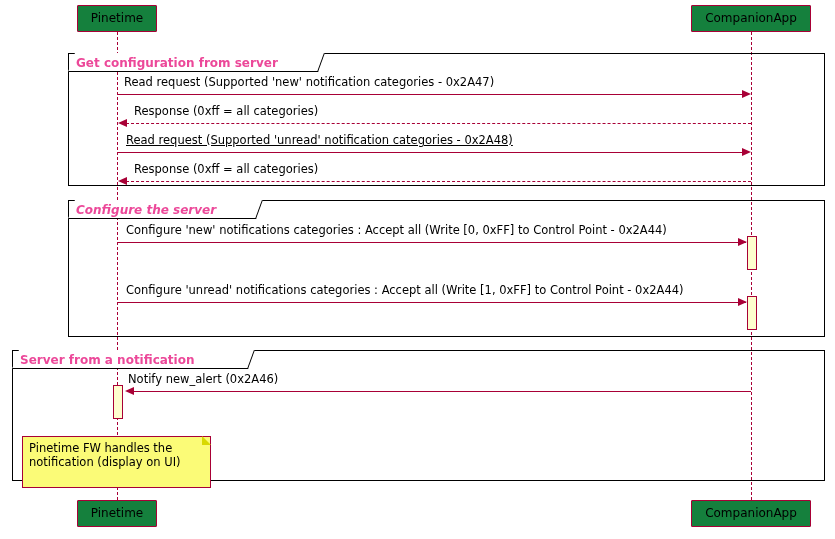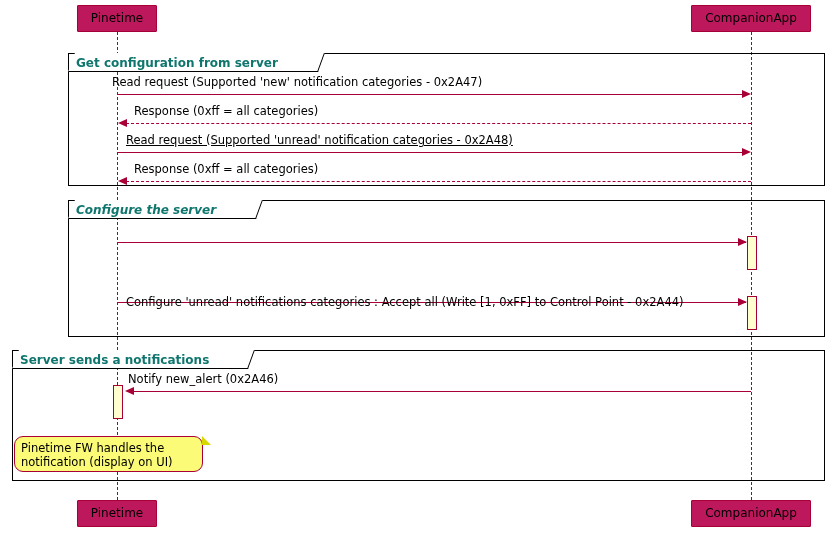--- a/index.html
+++ b/index.html
@@ -15,21 +15,21 @@
     width: 835px;
     height: 539px;
     overflow: hidden;
     background: #ffffff;
   }
   
   .participant {
     position: absolute;
     box-sizing: border-box;
     border: 1px solid #A80036;
-    background: #be185d;
+    background: #15803d;
     color: #000000;
     font-size: 12px;
     line-height: 1;
     padding: 6px 9px 7px 9px;
     white-space: nowrap;
     text-align: center;
     border-radius: 1px;
   }
   
   .lifeline {
@@ -50,21 +50,21 @@
     position: absolute;
     box-sizing: border-box;
     border: 1.5px solid #000000;
     background: transparent;
   }
   .frame-label {
     position: absolute;
     box-sizing: border-box;
     font-size: 12px;
     font-weight: bold;
-    color: #0f766e;
+    color: #ec4899;
     white-space: nowrap;
     padding: 3px 22px 4px 8px;
     line-height: 1;
   }
   .tab {
     position: absolute;
     box-sizing: border-box;
     background: #ffffff;
     border-bottom: 1.5px solid #000000;
     border-right: 1.5px solid #000000;
@@ -130,56 +130,57 @@
 
   <div class="participant" style="left:77px; top:5px; width:80px;">Pinetime</div>
   <div class="participant" style="left:691px; top:5px; width:120px;">CompanionApp</div>
 
   <div class="frame" style="left:68px; top:53px; width:757px; height:133px;"></div>
   <div class="tab" style="left:68px; top:53px; width:250px; height:19px;"></div>
   <div class="frame-label" style="left:68px; top:54px;">Get configuration from server</div>
 
   <div class="arrow-line" style="left:118px; top:94px; width:625px;"></div>
   <div class="arrow-head-right" style="left:742px; top:90px;"></div>
-  <div class="msg-label" style="left:112px; top:77px;">Read request (Supported 'new' notification categories - 0x2A47)</div>
+  <div class="msg-label" style="left:124px; top:77px;">Read request (Supported 'new' notification categories - 0x2A47)</div>
 
   <div class="arrow-line dotted" style="left:126px; top:123px; width:625px;"></div>
   <div class="arrow-head-left" style="left:118px; top:119px;"></div>
   <div class="msg-label" style="left:134px; top:106px;">Response (0xff = all categories)</div>
 
   <div class="arrow-line" style="left:118px; top:152px; width:625px;"></div>
   <div class="arrow-head-right" style="left:742px; top:148px;"></div>
   <div class="msg-label" style="left:126px; top:135px;text-decoration:underline;">Read request (Supported 'unread' notification categories - 0x2A48)</div>
 
   <div class="arrow-line dotted" style="left:126px; top:181px; width:625px;"></div>
   <div class="arrow-head-left" style="left:118px; top:177px;"></div>
   <div class="msg-label" style="left:134px; top:164px;">Response (0xff = all categories)</div>
 
   <div class="frame" style="left:68px; top:200px; width:757px; height:137px;"></div>
   <div class="tab" style="left:68px; top:200px; width:188px; height:19px;"></div>
   <div class="frame-label" style="left:68px; top:201px;font-style:italic;">Configure the server</div>
 
   <div class="arrow-line" style="left:118px; top:242px; width:628px;"></div>
   <div class="arrow-head-right" style="left:738px; top:238px;"></div>
+  <div class="msg-label" style="left:126px; top:225px;">Configure 'new' notifications categories : Accept all (Write [0, 0xFF] to Control Point - 0x2A44)</div>
   <div class="activation" style="left:747px; top:236px; height:34px;"></div>
 
   <div class="arrow-line" style="left:118px; top:302px; width:628px;"></div>
   <div class="arrow-head-right" style="left:738px; top:298px;"></div>
-  <div class="msg-label" style="left:126px; top:285px;margin-top:12px;">Configure 'unread' notifications categories : Accept all (Write [1, 0xFF] to Control Point - 0x2A44)</div>
+  <div class="msg-label" style="left:126px; top:285px;">Configure 'unread' notifications categories : Accept all (Write [1, 0xFF] to Control Point - 0x2A44)</div>
   <div class="activation" style="left:747px; top:296px; height:34px;"></div>
 
   <div class="frame" style="left:12px; top:350px; width:813px; height:131px;"></div>
   <div class="tab" style="left:12px; top:350px; width:236px; height:19px;"></div>
-  <div class="frame-label" style="left:12px; top:351px;">Server sends a notifications</div>
+  <div class="frame-label" style="left:12px; top:351px;">Server from a notification</div>
 
   <div class="arrow-line" style="left:133px; top:391px; width:618px;"></div>
   <div class="arrow-head-left" style="left:125px; top:387px;"></div>
   <div class="msg-label" style="left:128px; top:374px;">Notify new_alert (0x2A46)</div>
   <div class="activation" style="left:113px; top:385px; height:34px;"></div>
 
-  <div class="note" style="left:14px; top:436px; width:189px; height:36px;border-radius:9px;">Pinetime FW handles the
+  <div class="note" style="left:22px; top:436px; width:189px; height:52px;">Pinetime FW handles the
 notification (display on UI)</div>
   <div class="note-fold" style="left:202px; top:436px;"></div>
 
   <div class="participant" style="left:77px; top:500px; width:80px;">Pinetime</div>
   <div class="participant" style="left:691px; top:500px; width:120px;">CompanionApp</div>
 
 </div>
 
 </body></html>

